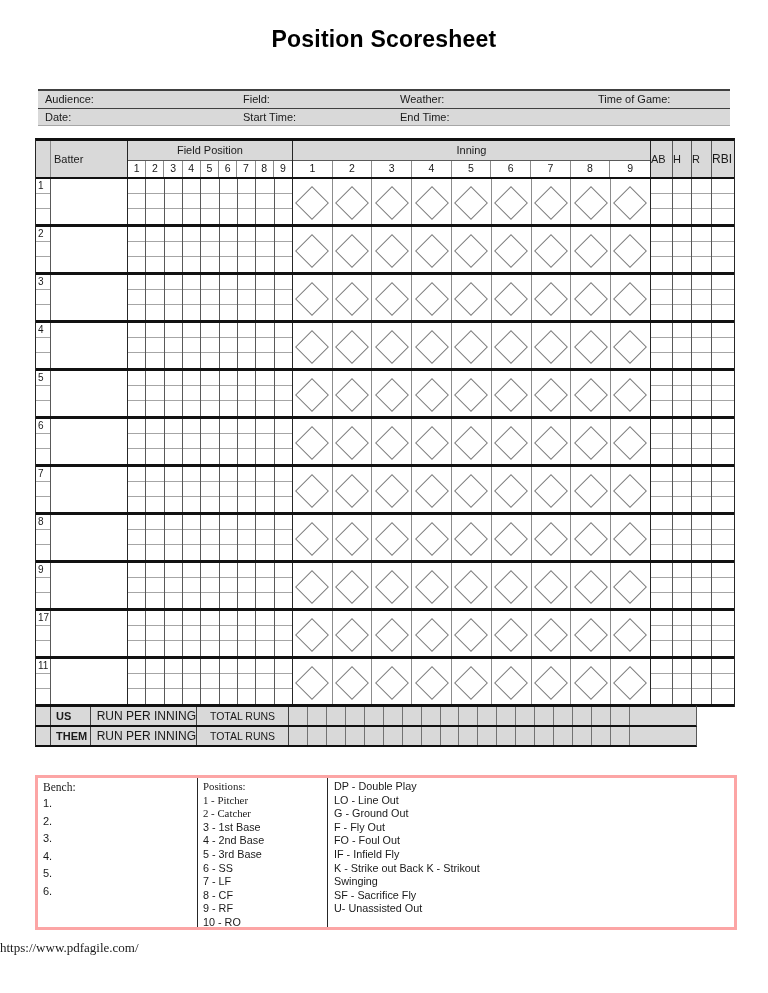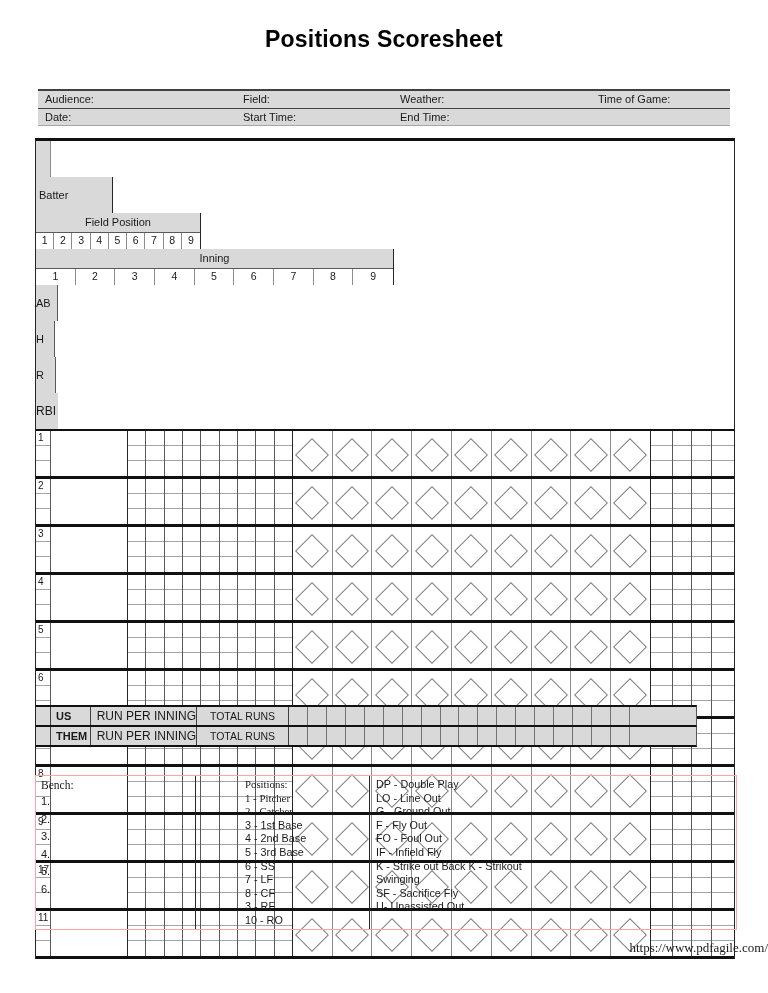--- a/index.html
+++ b/index.html
@@ -31,21 +31,21 @@
   .info-label.p0{left:7px;}
   .info-label.p1{left:205px;}
   .info-label.p2{left:362px;}
   .info-label.p3{left:560px;}
 
   
   #score-table{
     position:absolute;left:35px;top:138px;width:700px;box-sizing:border-box;
     border-top:3px solid #111;border-left:1px solid #262626;border-right:1px solid #262626;
   }
-  .flexrow{display:flex;flex-direction:column;}
+  .flexrow{display:flex;}
   
   #thead{border-bottom:2.5px solid #111;}
   .hc{box-sizing:border-box;background:var(--band-fill,#d9d9d9);}
   .h-num{width:15px;height:36px;border-right:1px solid #8c8c8c;}
   .h-batter{width:77px;height:36px;border-right:1px solid #262626;
     font-size:11px;line-height:36px;padding-left:3px;}
   .h-group{box-sizing:border-box;}
   .h-group .glabel{
     height:20px;box-sizing:border-box;background:var(--band-fill,#d9d9d9);
     border-bottom:1px solid #595959;text-align:center;font-size:11px;line-height:19px;
@@ -102,42 +102,42 @@
   .tc.spacer{width:15px;}
   .tc.team{width:40px;font-weight:bold;font-size:11px;line-height:18px;padding-left:5px;}
   .tc.rpi{width:106px;font-size:12px;line-height:18px;text-align:right;}
   .tc.truns{width:92px;font-size:10.5px;line-height:18px;text-align:center;}
   .tc.cell{width:18.95px;border-right:1px solid #737373;}
   .tc.cell:last-child{border-right:none;}
 
   
   #legend{
     position:absolute;left:35px;top:775px;width:702px;height:155px;box-sizing:border-box;
-    border:1px solid #fca5a5;display:flex;
+    border:3px solid #fca5a5;display:flex;
   }
   .lg-col{box-sizing:border-box;border-right:1px solid #262626;padding:2px 4px 0 5px;overflow:hidden;}
   .lg-col:last-child{border-right:none;}
   .lg-bench{width:160px;}
-  .lg-positions{width:130px;margin-left:44px;}
+  .lg-positions{width:130px;}
   .lg-abbr{width:172px;padding-left:6px;}
   .lg-notes{flex:1;padding-left:6px;}
   .lg-title{font-size:11.5px;line-height:15px;}
   .bench-line{font-size:11px;line-height:17.6px;}
   .lg-line{font-size:10.8px;line-height:13.6px;white-space:nowrap;}
 
   
   #footer{
-    position:absolute;left:0;top:940px;width:768px;text-align:right;
+    position:absolute;left:0;top:940px;width:768px;text-align:left;
     font-size:13px;color:#1a1a1a;
   }
 </style>
 </head>
 <body>
 
-<h1 id="title">Positions Scoresheet</h1>
+<h1 id="title">Position Scoresheet</h1>
 
 <div id="info-band">
   <div class="info-row first" id="info-row-1">
       <div class="info-label p0">Audience:</div>
       <div class="info-label p1">Field:</div>
       <div class="info-label p2">Weather:</div>
       <div class="info-label p3">Time of Game:</div>
     </div>
   <div class="info-row" id="info-row-2">
       <div class="info-label p0">Date:</div>
@@ -1358,21 +1358,21 @@
     <div class="lg-line serif">Positions:</div>
     <div id="pos-items">
         <div class="lg-line serif">1 - Pitcher</div>
         <div class="lg-line serif">2 - Catcher</div>
         <div class="lg-line">3 - 1st Base</div>
         <div class="lg-line">4 - 2nd Base</div>
         <div class="lg-line">5 - 3rd Base</div>
         <div class="lg-line">6 - SS</div>
         <div class="lg-line">7 - LF</div>
         <div class="lg-line">8 - CF</div>
-        <div class="lg-line">3 - RF</div>
+        <div class="lg-line">9 - RF</div>
         <div class="lg-line">10 - RO</div>
       </div>
   </div>
   <div class="lg-col lg-abbr">
     <div id="abbr-items">
         <div class="lg-line">DP - Double Play</div>
         <div class="lg-line">LO - Line Out</div>
         <div class="lg-line">G - Ground Out</div>
         <div class="lg-line">F - Fly Out</div>
         <div class="lg-line">FO - Foul Out</div>

